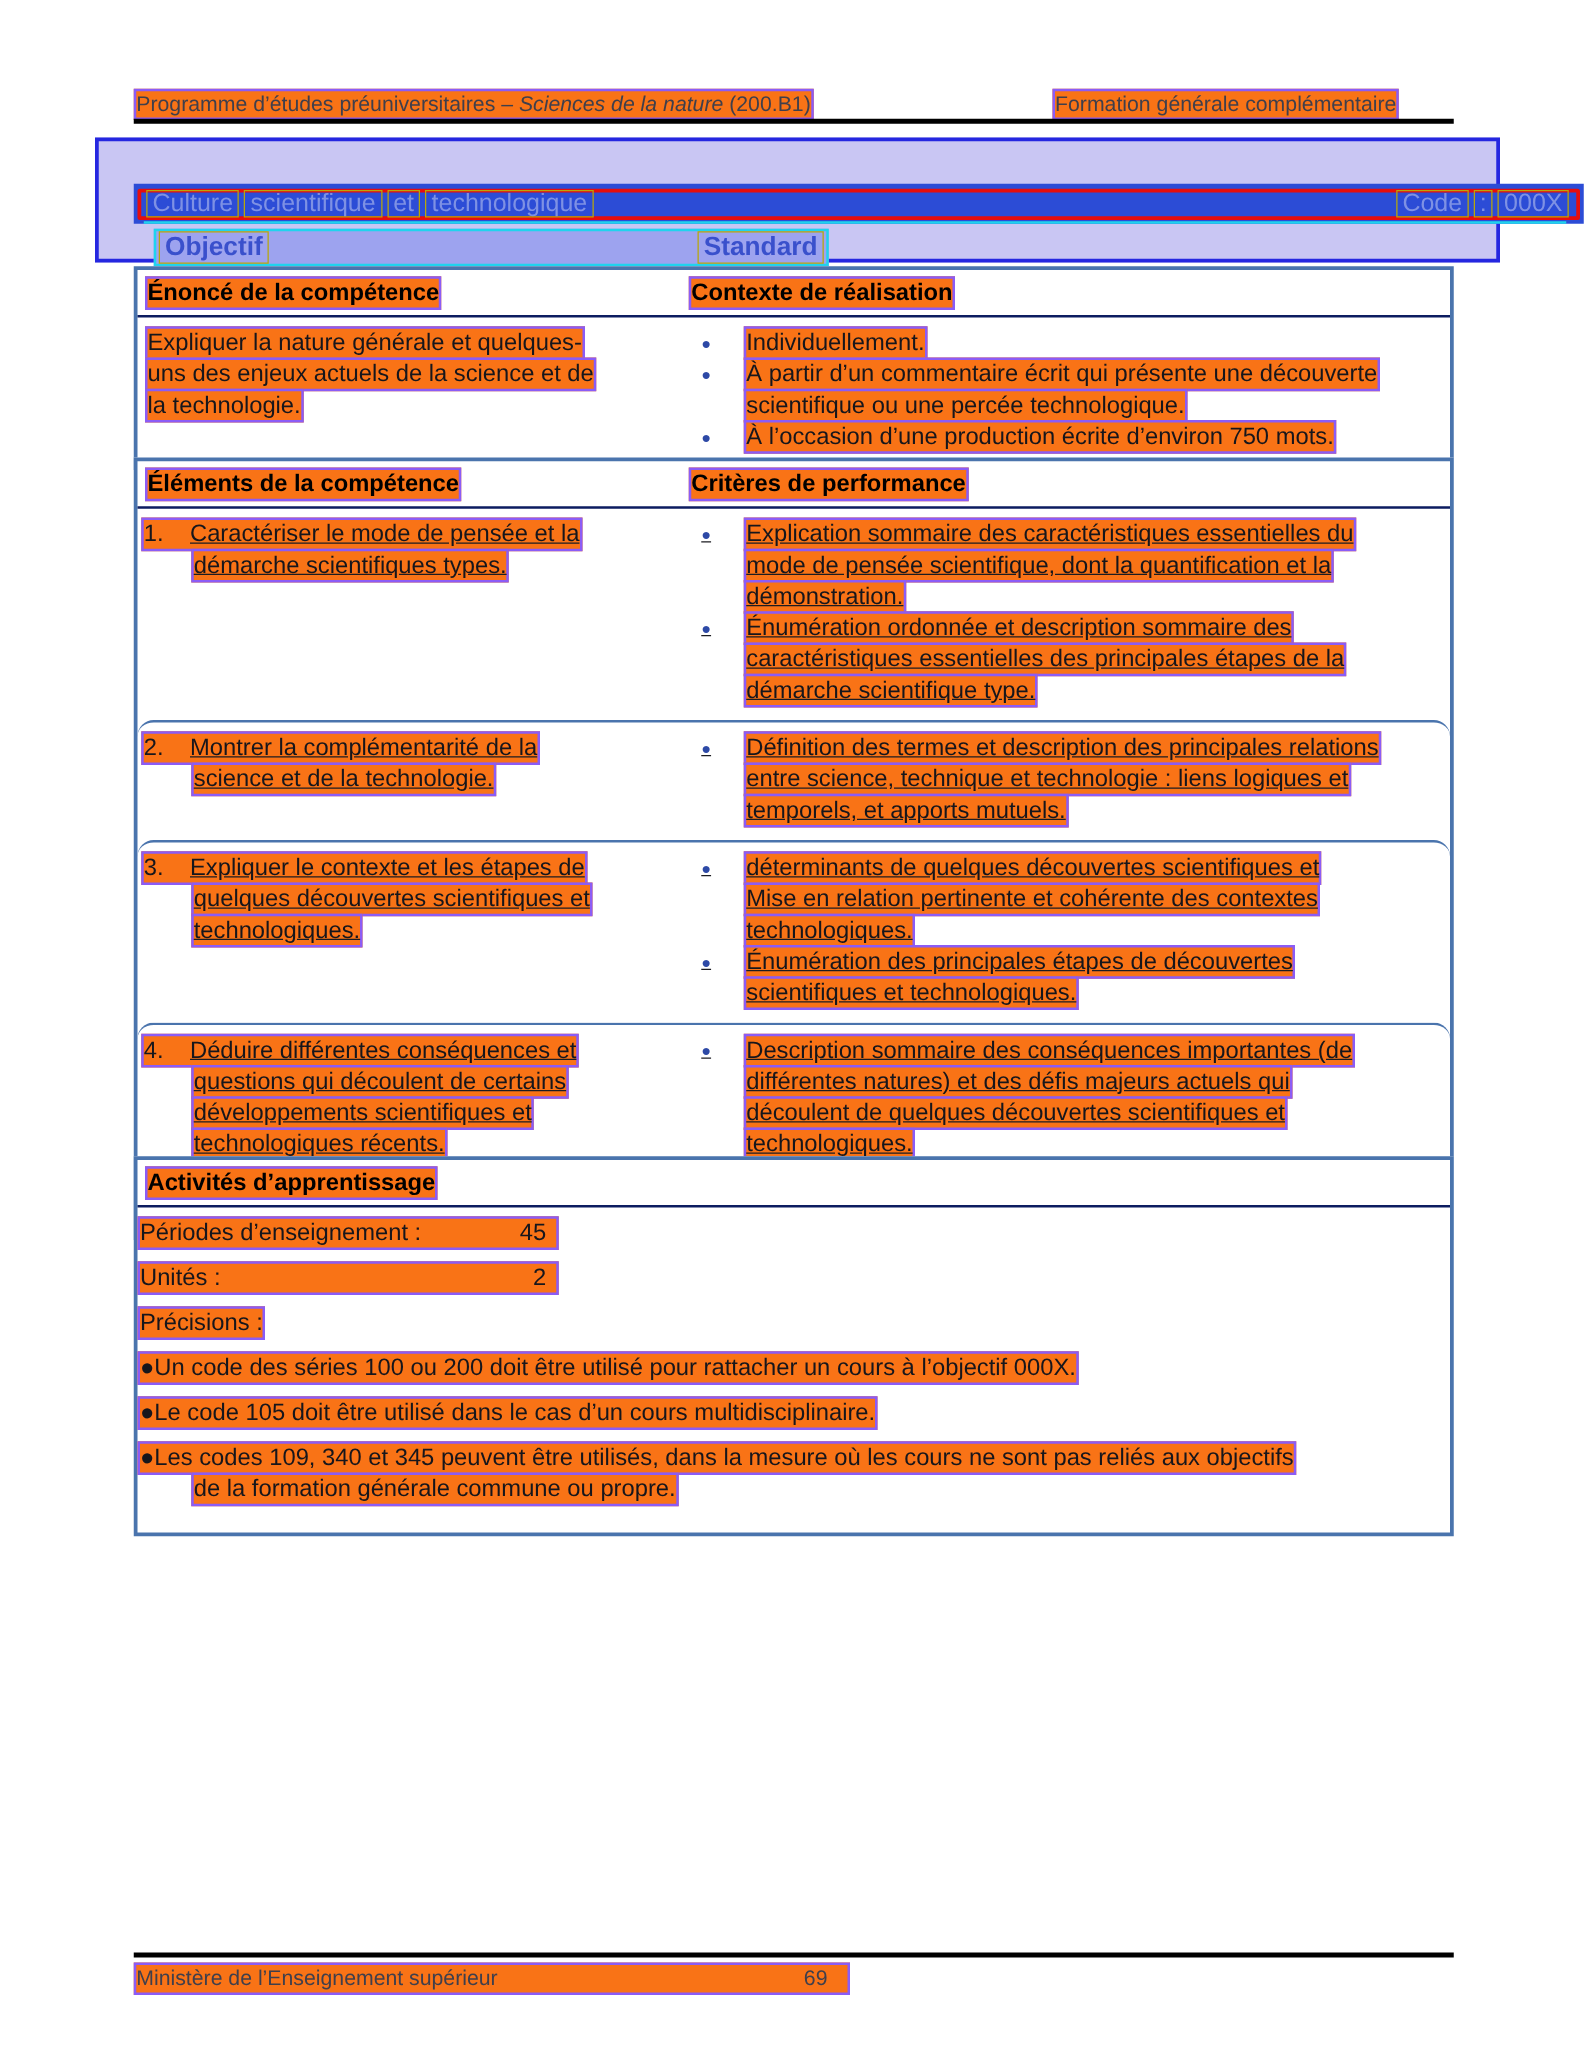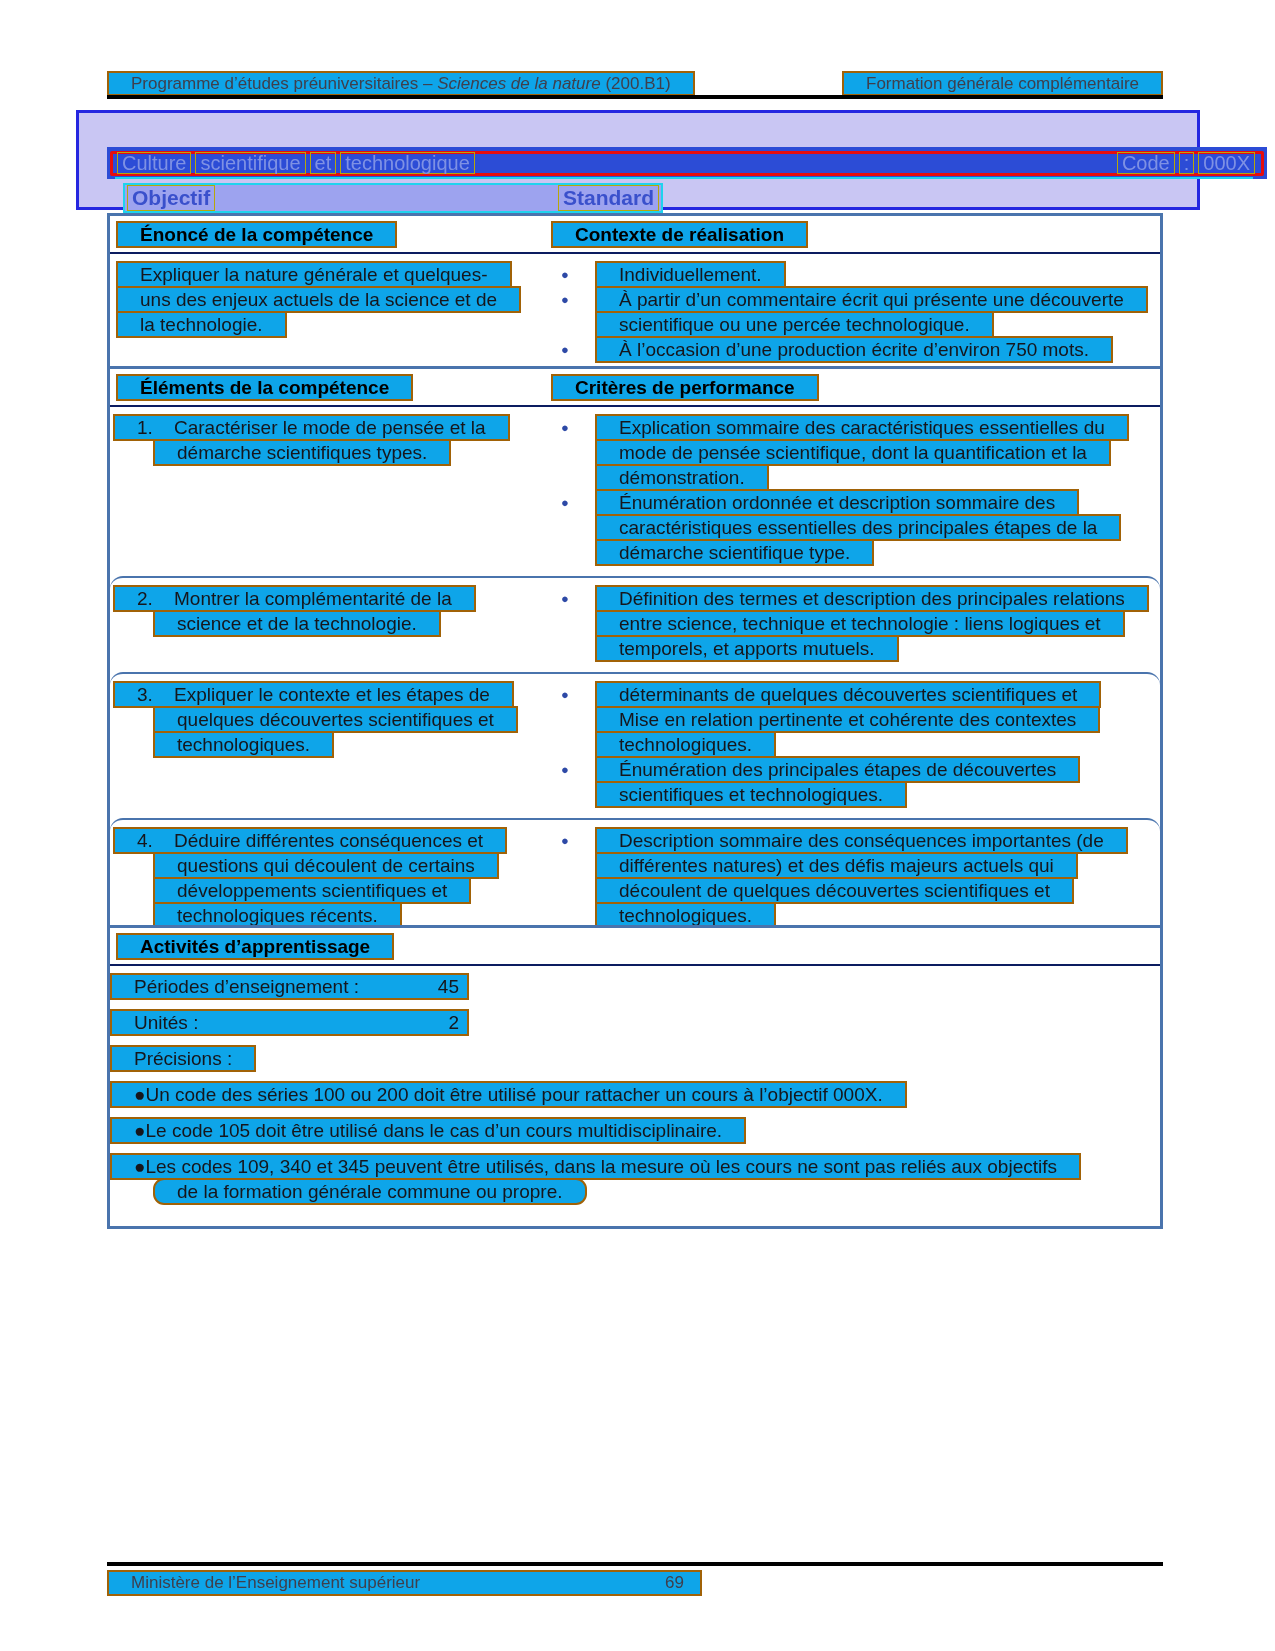--- a/index.html
+++ b/index.html
@@ -3,23 +3,23 @@
 <meta charset="utf-8">
 <style>
   html,body { margin:0; padding:0; }
   body {
     width:1275px; height:1651px; position:relative; background:#ffffff;
     font-family:"Liberation Sans", sans-serif; color:#1c1c22;
     overflow:hidden;
   }
   
   .hl {
-    background:#0ea5e9;
-    border:2px solid #a16207;
-    padding:0 22px;
+    background:#f97316;
+    border:2px solid #8b5cf6;
+    padding:0 0;
     display:inline-block;
     line-height:23px;
     font-size:19px;
     white-space:nowrap;
     color:#16161c;
   }
   .line { display:block; width:max-content; }
   .lines .line + .line { margin-top:-2px; }
   .bold { font-weight:bold; color:#000; }
   .it { font-style:italic; }
@@ -82,21 +82,21 @@
   .t2row { display:flex; padding:7px 0 10px 3px;border-radius:13px; }
   .t2row + .t2row { border-top:2px solid #4a74ad; }
   .t2row .cell-left { width:438px; }
   .num { display:inline-block; width:37px; }
   .indent { margin-left:40px; }
 
   
   .act-body { padding:7px 0 12px 0; }
   .field { display:flex; justify-content:space-between; width:325px; padding-right:8px; margin-left:0; }
   .act-row { margin:0 0 9px 0; }
-  .act-bullets .line + .line { margin-top:-2px;border-radius:11px; }
+  .act-bullets .line + .line { margin-top:-2px; }
   .mt { margin-top:1px; }
 
   
   .footer-box {
     position:absolute; left:107px; top:1570px; width:553px;
     display:flex; justify-content:space-between; padding-right:16px;
     font-size:17px; color:#3f3f4c; line-height:22px;gap:32px;
   }
 </style>
 </head>
@@ -158,21 +158,21 @@
       <div class="b-item">
         <span class="b-dot">●</span>
         <span class="lines">
             <span class="hl line">À l’occasion d’une production écrite d’environ 750 mots.</span>
           </span>
       </div>
     </div>
   </div>
 </div>
 
-<div class="doc-table" style="top:366px;">
+<div class="doc-table" style="top:366px;text-decoration:underline;">
   <div class="thead">
     <div class="cell-l"><span class="hl bold">Éléments de la compétence</span></div>
     <div><span class="hl bold">Critères de performance</span></div>
   </div>
 
   <div class="t2row">
     <div class="cell-left lines">
       <span class="hl line"><span class="num">1.</span><span>Caractériser le mode de pensée et la</span></span>
       <span class="hl line indent">démarche scientifiques types.</span>
     </div>

